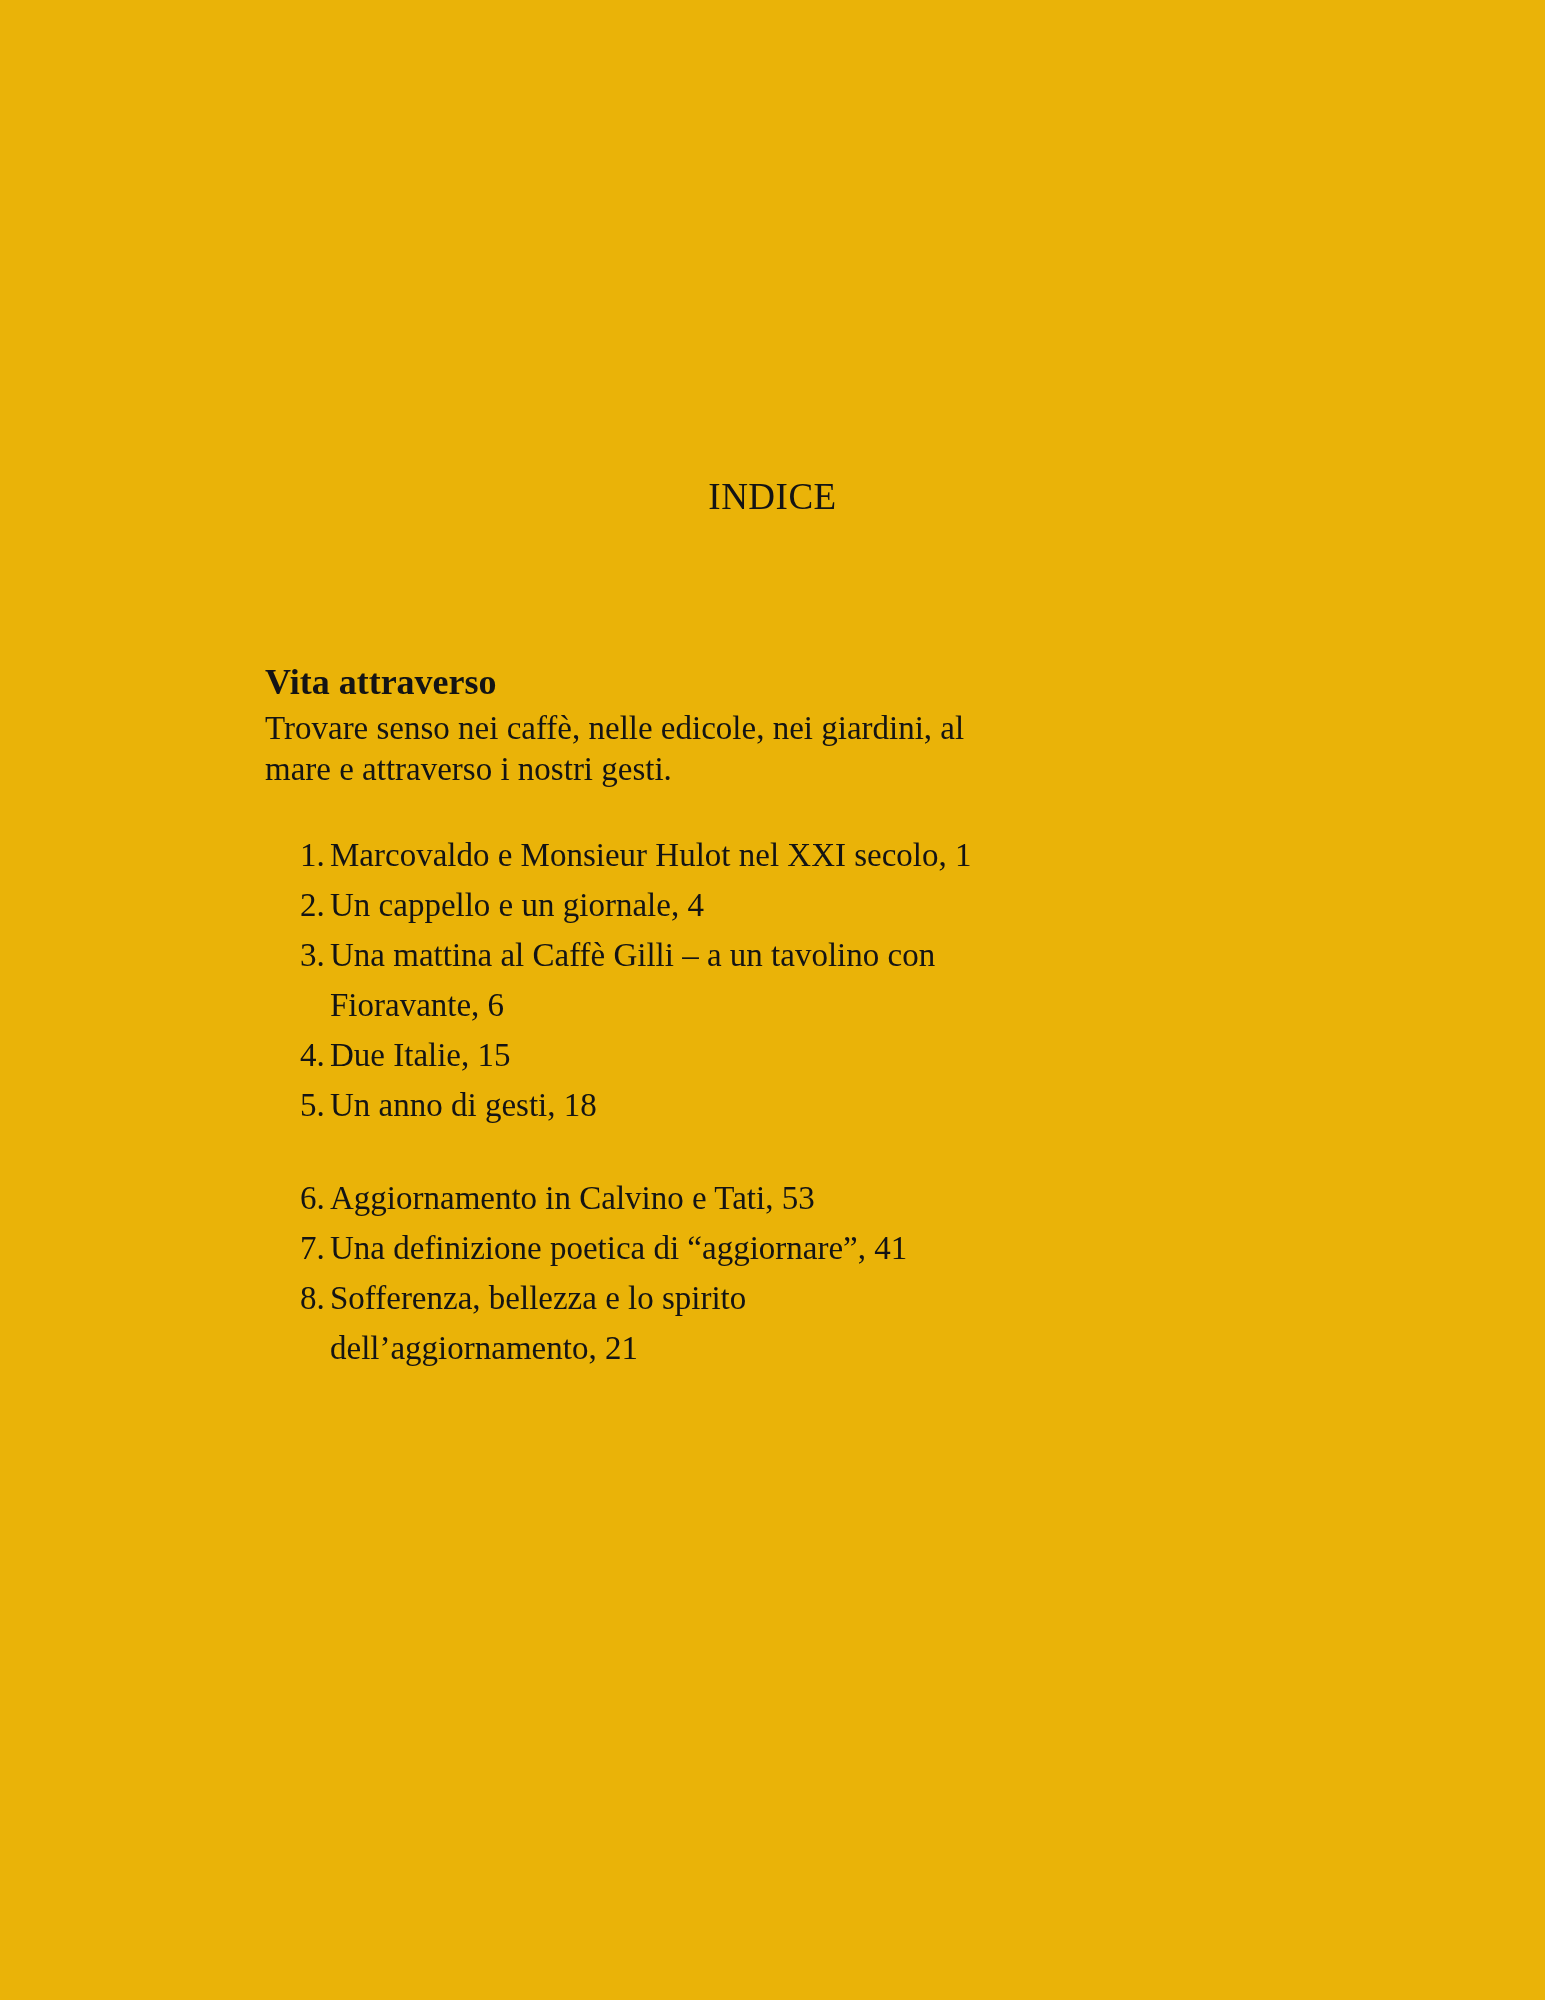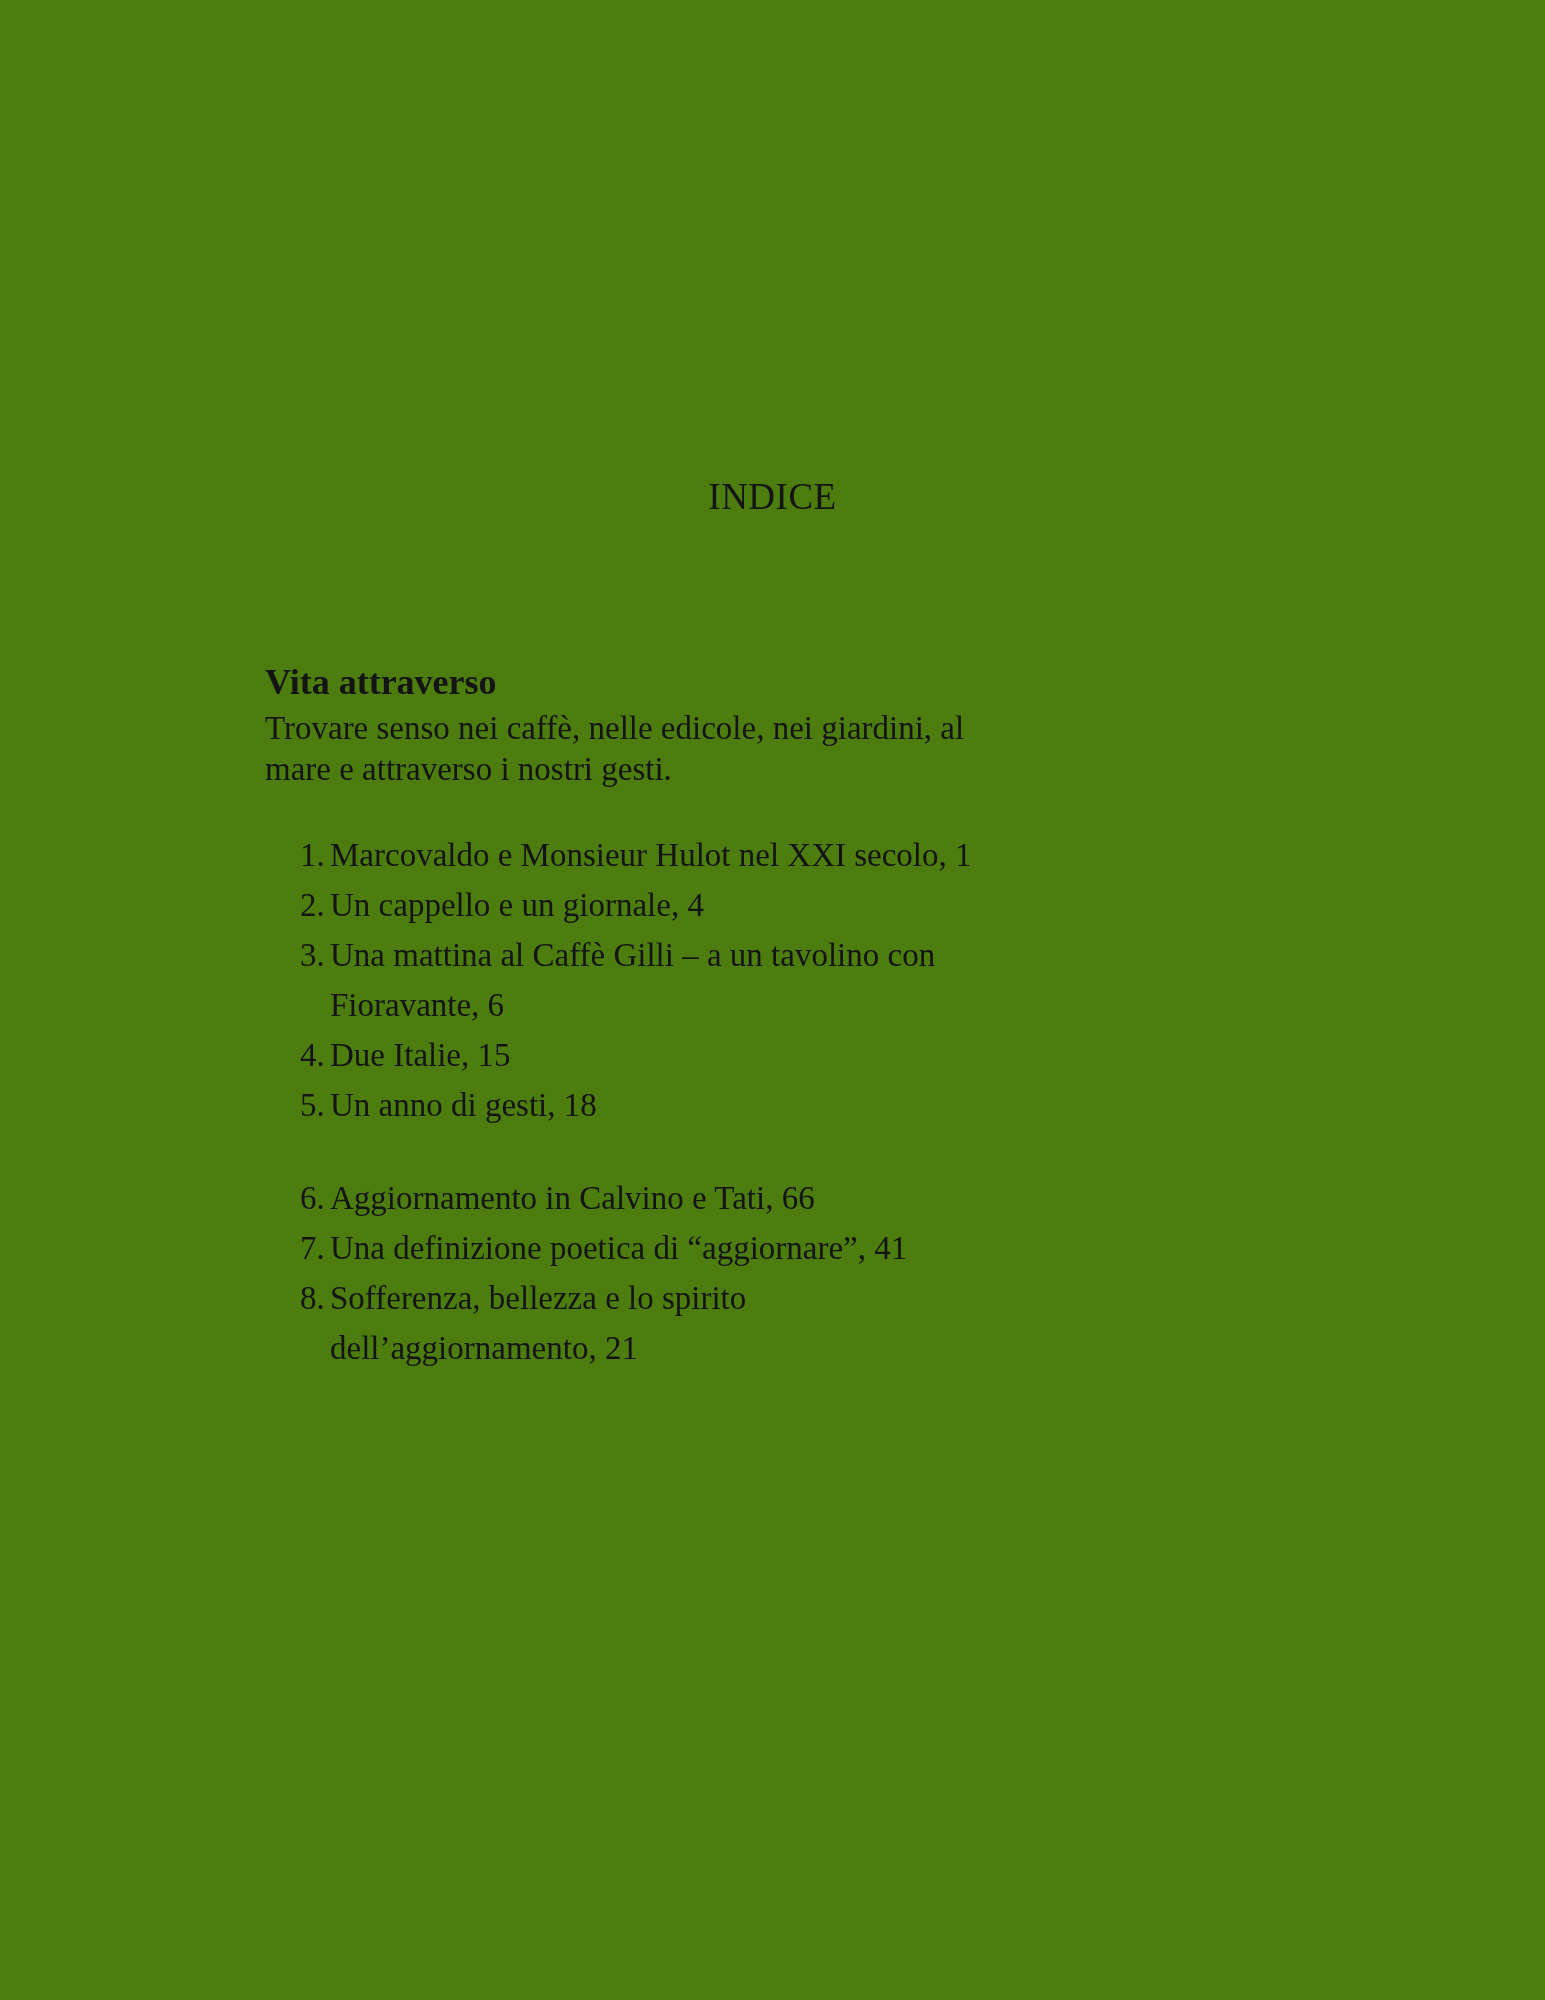--- a/index.html
+++ b/index.html
@@ -1,21 +1,21 @@
 <!DOCTYPE html>
 <html><head>
 <meta charset="utf-8">
 <style>
   * { margin: 0; padding: 0; box-sizing: border-box; }
   html, body { background: #ffffff; }
   .page {
     position: relative;
     width: 1545px;
     height: 2000px;
-    background: #4d7c0f;
+    background: #eab308;
     color: #141414;
     font-family: "Liberation Serif", "DejaVu Serif", serif;
     padding-top: 478px;
     overflow: hidden;
   }
   .doc-title {
     font-size: 37px;
     line-height: 1;
     font-weight: 400;
     text-align: center;
@@ -89,21 +89,21 @@
           <span class="num">5.</span>
           <span class="txt">Un anno di gesti, 18</span>
         </div>
       </div>
     </div>
 
     <div class="section section-2">
       <div class="toc-list">
         <div class="toc-item">
           <span class="num">6.</span>
-          <span class="txt">Aggiornamento in Calvino e Tati, 66</span>
+          <span class="txt">Aggiornamento in Calvino e Tati, 53</span>
         </div>
         <div class="toc-item">
           <span class="num">7.</span>
           <span class="txt">Una definizione poetica di “aggiornare”, 41</span>
         </div>
         <div class="toc-item">
           <span class="num">8.</span>
           <span class="txt">Sofferenza, bellezza e lo spirito dell’aggiornamento, 21</span>
         </div>
       </div>

